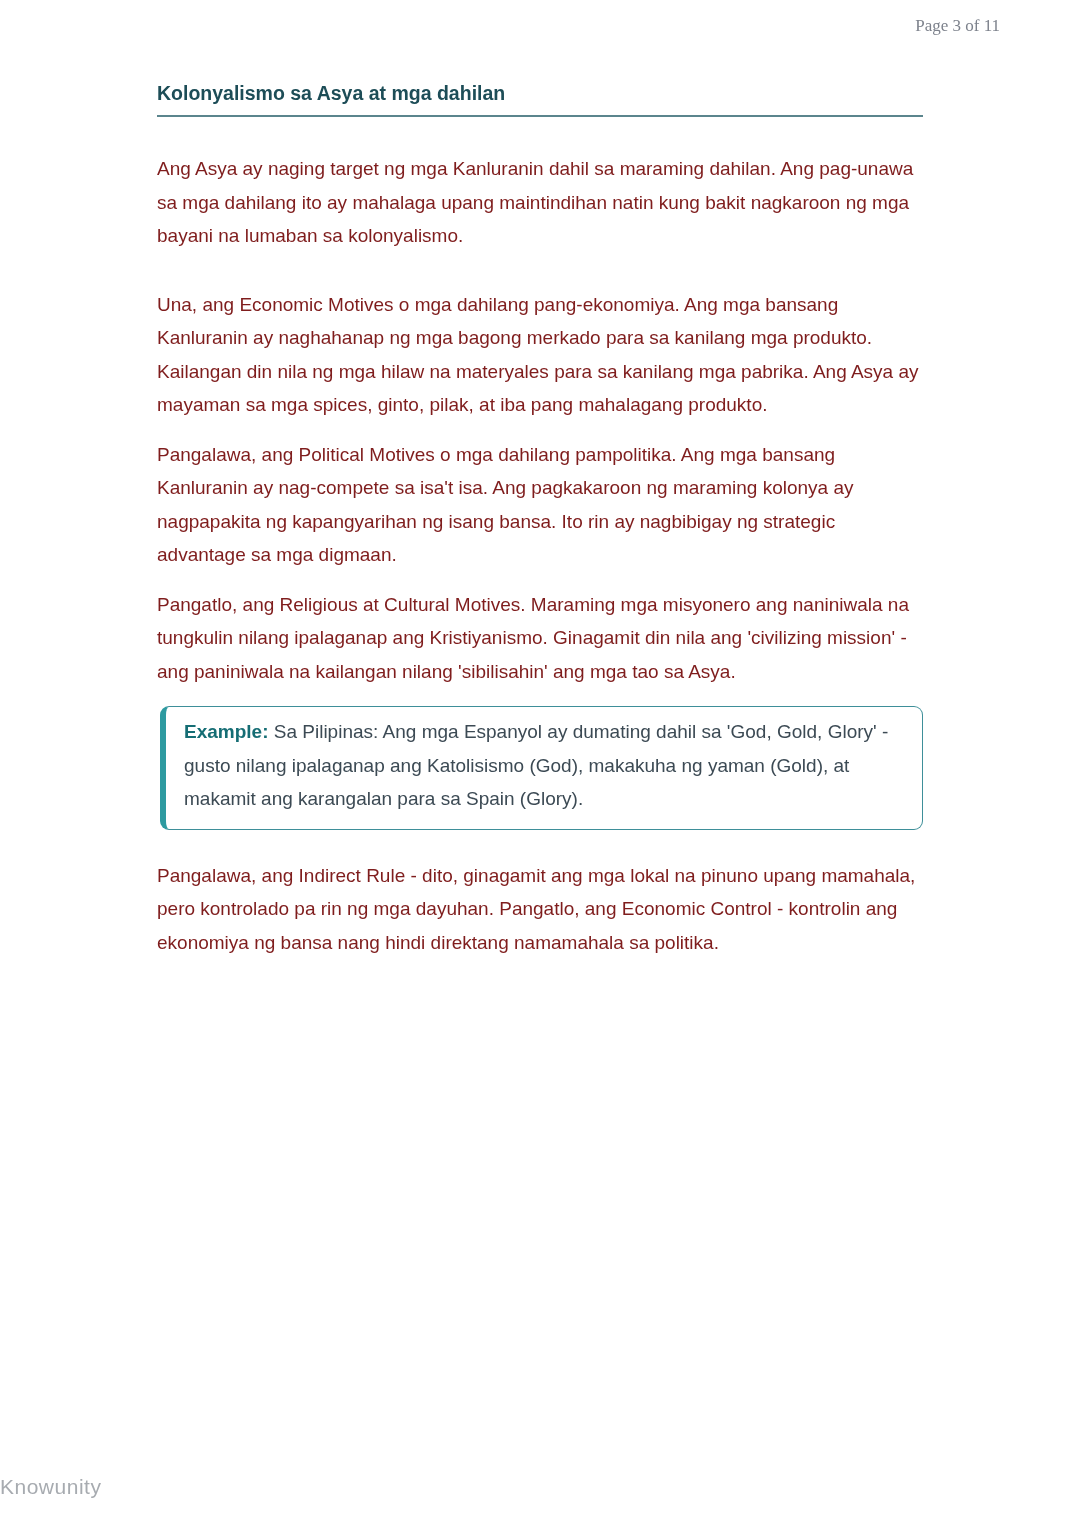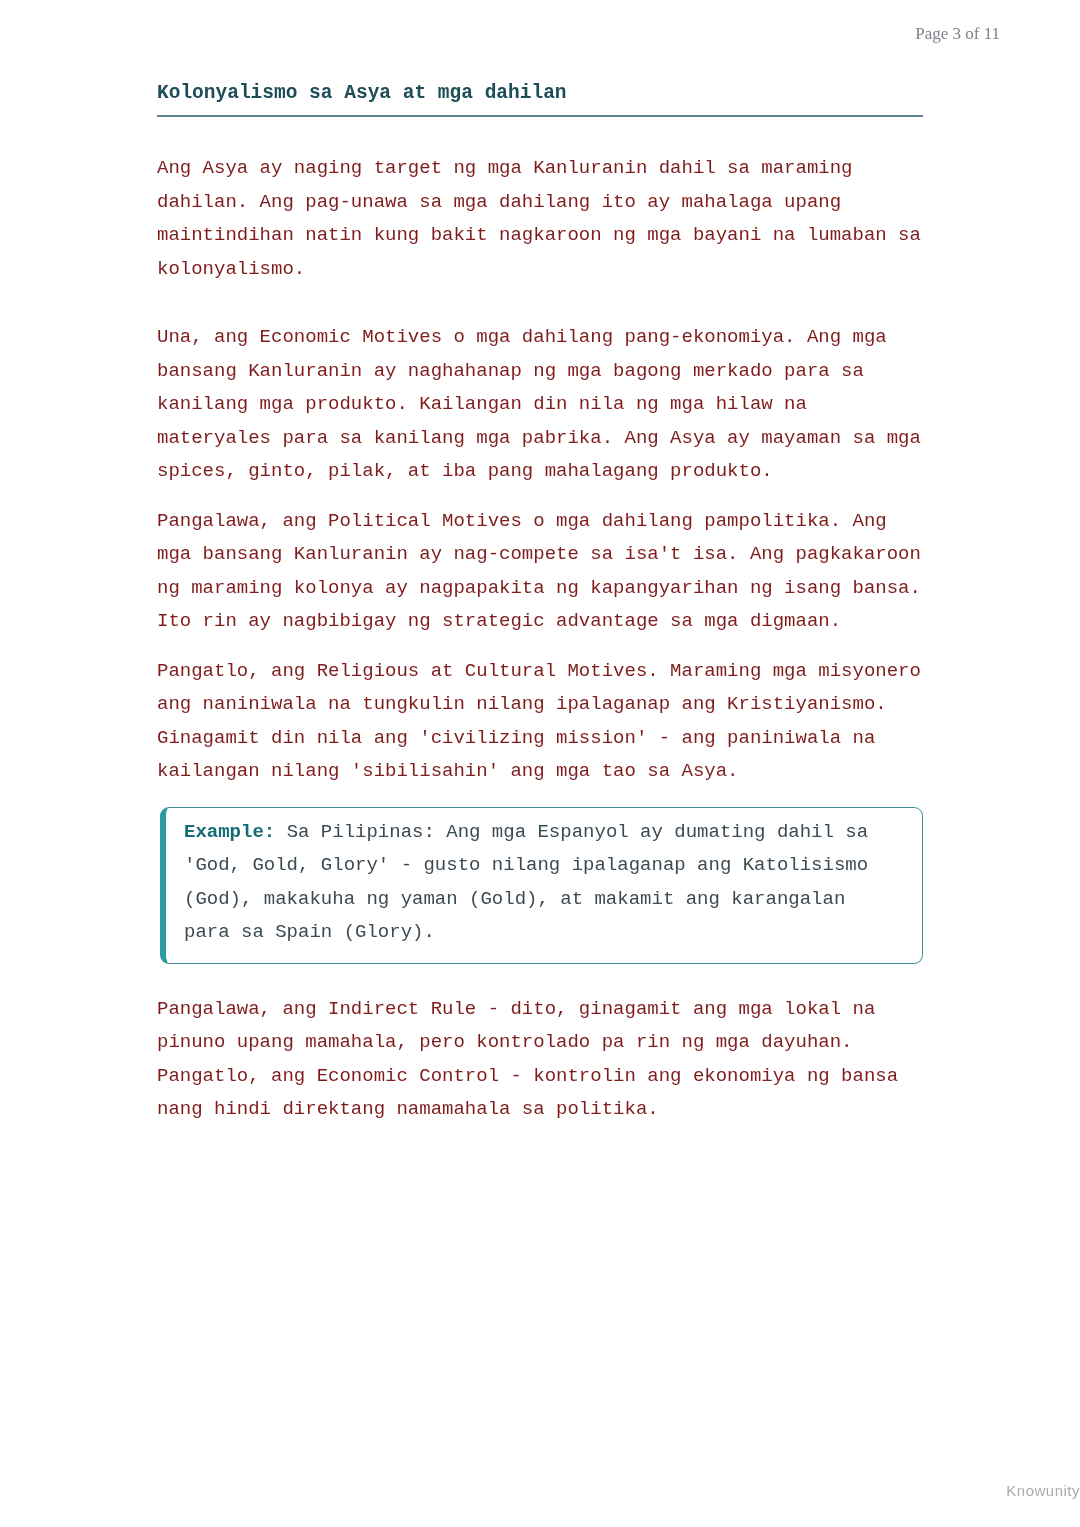--- a/index.html
+++ b/index.html
@@ -9,29 +9,28 @@
   }
   body {
     width: 1080px;
     height: 1527px;
     position: relative;
     font-family: "Liberation Sans", sans-serif;
     overflow: hidden;
   }
   .page-number {
     position: absolute;
-    top: 24px;
+    top: 16px;
     right: 80px;
     font-family: "Liberation Serif", serif;
     font-size: 17px;
     color: #7d828c;
   }
   .content {
     padding: 82px 157px 0 157px;
-    font-family: Liberation Mono, monospace;
   }
   .section-heading {
     font-size: 19.5px;
     font-weight: 700;
     color: #1d4d57;
     line-height: 23px;
     margin: 0;
     padding-bottom: 10px;
     border-bottom: 2.5px solid #5b858d;
   }
@@ -66,22 +65,22 @@
   }
   .example-label {
     font-weight: 700;
     color: #156d74;
   }
   .footer-brand {
     position: absolute;
     bottom: 28px;
     left: 0;
     width: 100%;
-    text-align: right;
-    font-size: 15px;
+    text-align: left;
+    font-size: 21px;
     color: #a7abb0;
     letter-spacing: 0.5px;
   }
 </style>
 </head>
 <body>
 
 <div class="page-number">Page 3 of 11</div>
 
 <main class="content">

